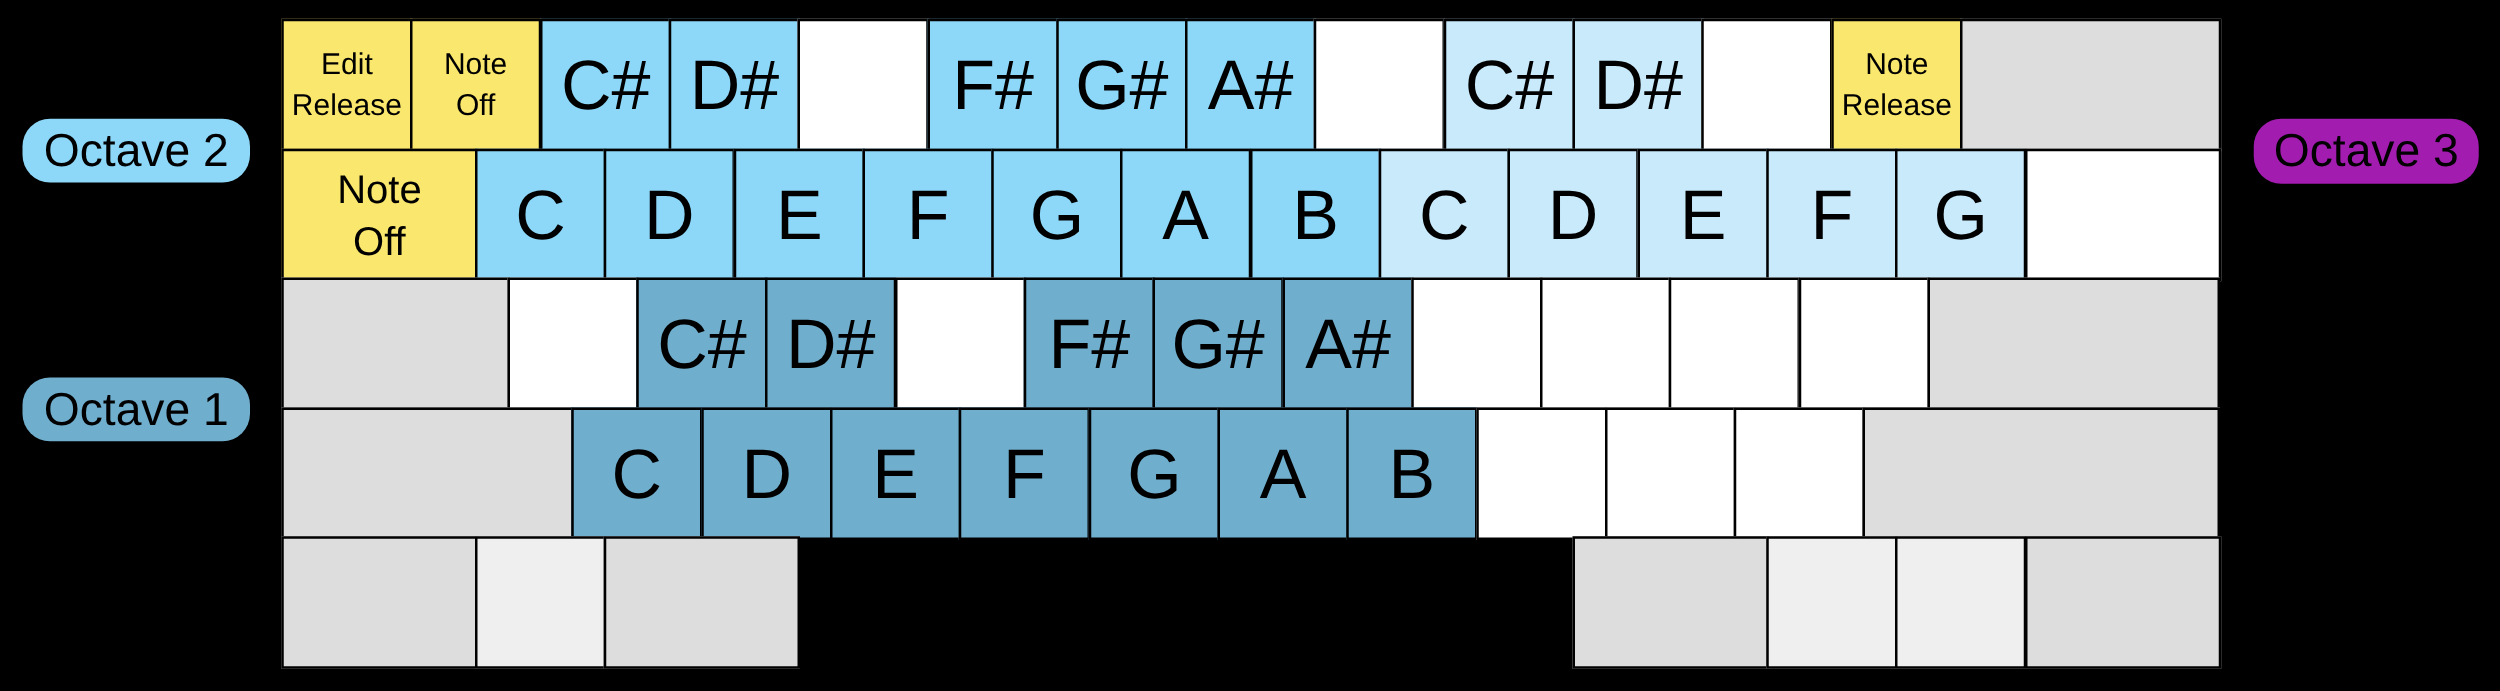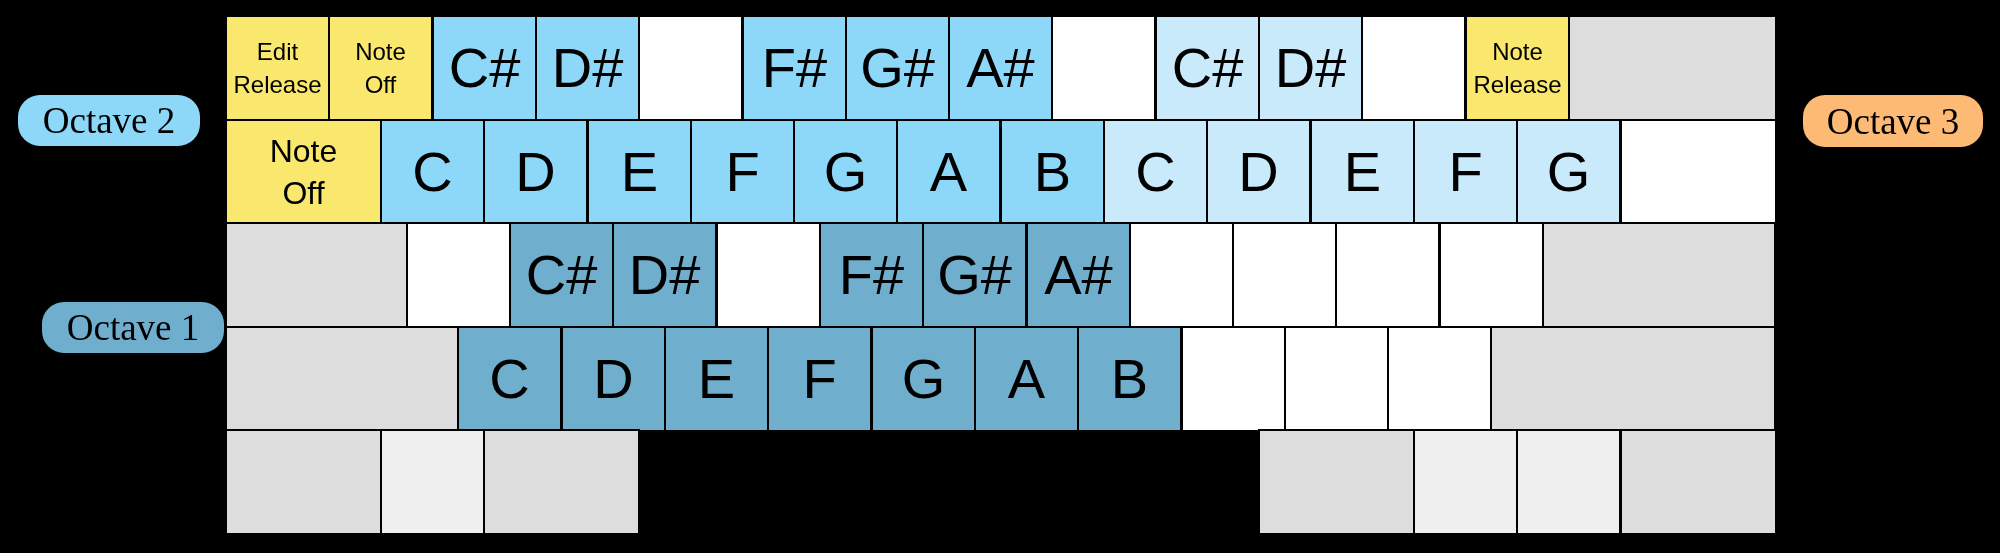--- a/index.html
+++ b/index.html
@@ -27,36 +27,35 @@
   .t-sm{font-size:24px;line-height:33px;}
   .t-md{font-size:32px;line-height:42px;}
   .t-xl{font-size:46px;line-height:50px;}
   .badge{
     position:absolute;
     display:flex;align-items:center;justify-content:center;
     border-radius:22px;
     font-size:37px;
     color:#000;
     white-space:nowrap;
-    font-family:Liberation Serif, serif;
   }
   #badge-octave2{left:18px;top:95px;width:182px;height:51px;}
-  #badge-octave1{left:18px;top:302px;width:182px;height:51px;margin-left:24px;}
+  #badge-octave1{left:18px;top:302px;width:182px;height:51px;}
   #badge-octave3{left:1803px;top:95px;width:180px;height:52px;}
 </style>
 </head>
 <body>
 
 <div class="canvas" style="background: rgb(0, 0, 0);">
 
   <div class="badge" id="badge-octave2" style="background: rgb(141, 216, 248);">Octave 2</div>
 
   <div class="badge" id="badge-octave1" style="background: rgb(112, 174, 205);">Octave 1</div>
 
-  <div class="badge" id="badge-octave3" style="background: #fdba74;">Octave 3</div>
+  <div class="badge" id="badge-octave3" style="background: #a21caf;">Octave 3</div>
 
   <div class="keyboard">
       <div class="key t-sm" style="left: 0px; top: 0px; width: 105px; height: 106px; background: rgb(250, 231, 109); border-color: rgb(0, 0, 0);">
         <div class="line">Edit</div>
         <div class="line">Release</div>
       </div>
       <div class="key t-sm" style="left: 103px; top: 0px; width: 105px; height: 106px; background: rgb(250, 231, 109); border-color: rgb(0, 0, 0);">
         <div class="line">Note</div>
         <div class="line">Off</div>
       </div>

